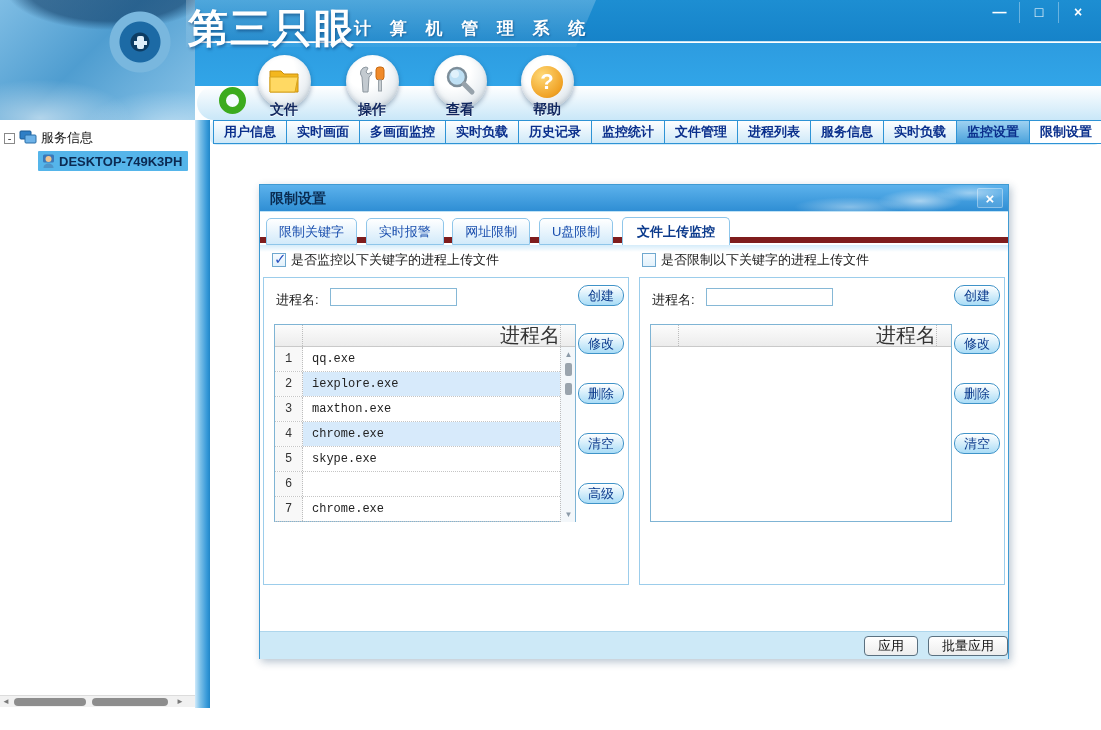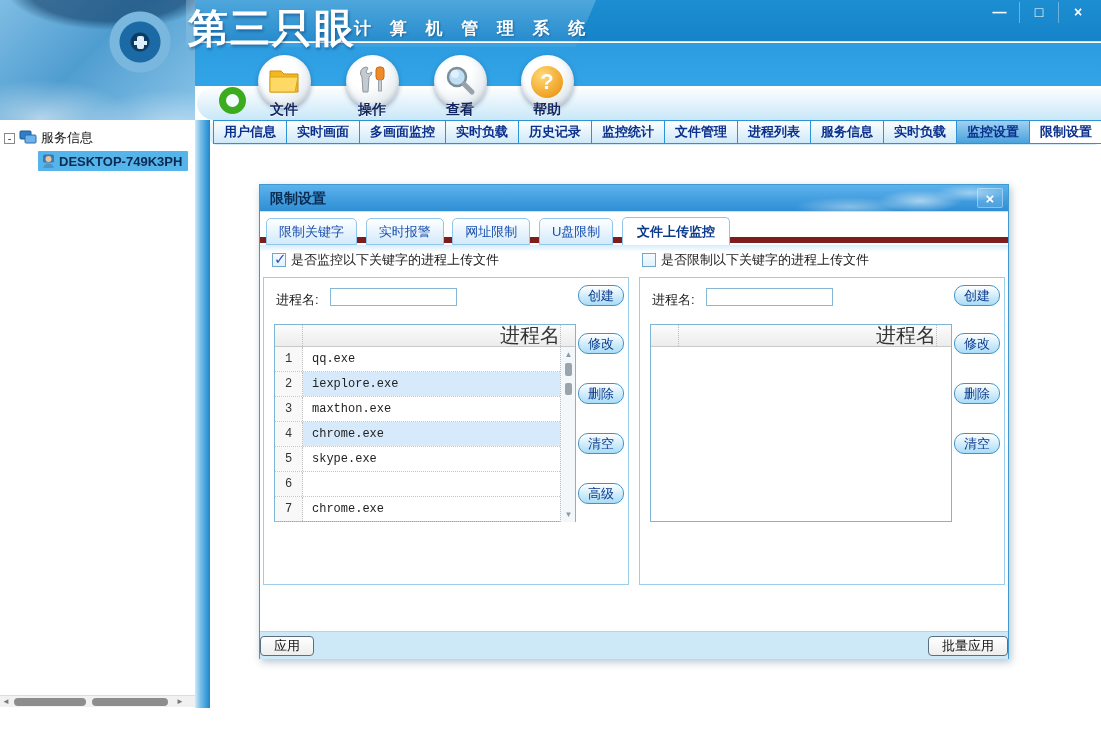--- a/index.html
+++ b/index.html
@@ -145,21 +145,21 @@
   .tnum { width:28px; background:#f8f8f8; border-right:1px dotted #bdbdbd; text-align:center;
     font-family:"Liberation Mono","DejaVu Sans Mono",monospace; font-size:12px; color:#333; line-height:24px; }
   .tname { flex:1; font-family:"Liberation Mono","DejaVu Sans Mono",monospace; font-size:12px; color:#222;
     line-height:24px; padding-left:9px; }
   .vsbar { position:absolute; right:0; top:22px; width:15px; height:175px; background:#f3f7fa;
     border-left:1px dotted #bdbdbd; }
   .vs-arrow { position:absolute; left:0; width:15px; text-align:center; font-size:8px; color:#8b9aa8; }
   .vs-thumb { position:absolute; left:4px; width:7px; background:#9aa4ad; border-radius:2px; }
 
   .dlg-footer { position:absolute; left:0; top:446px; width:100%; height:28px; background:#cde9f7;
-    border-top:1px solid #aed6ec; display:flex; justify-content:space-between; align-items:center; gap:10px; }
+    border-top:1px solid #aed6ec; display:flex; justify-content:flex-end; align-items:center; gap:10px; }
   .ftbtn { height:20px; padding:0 13px; border:1px solid #5a7080; border-radius:4px;
     background:linear-gradient(#ffffff,#ededed); font-size:13px; color:#111; line-height:18px; cursor:default; }
 </style>
 </head>
 <body>
 
 <div class="app">
 
   <div class="titleband"></div>
   <div class="band2"></div>

